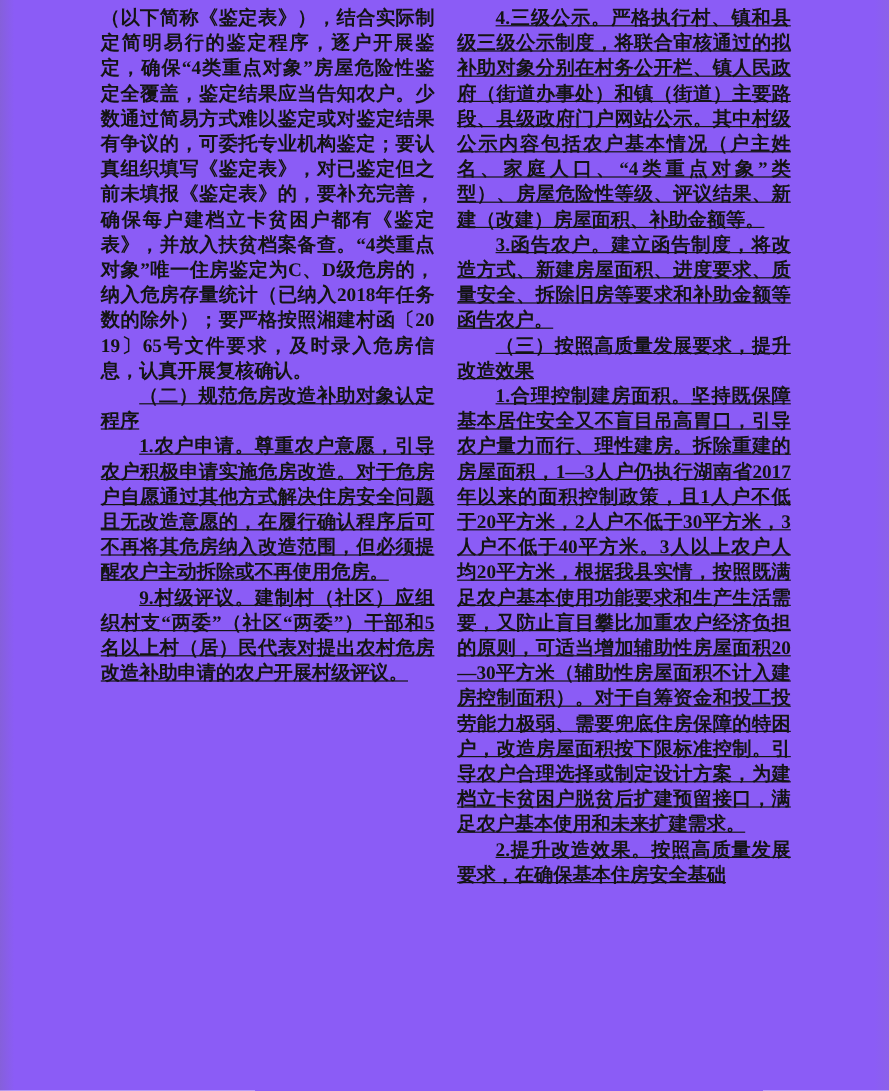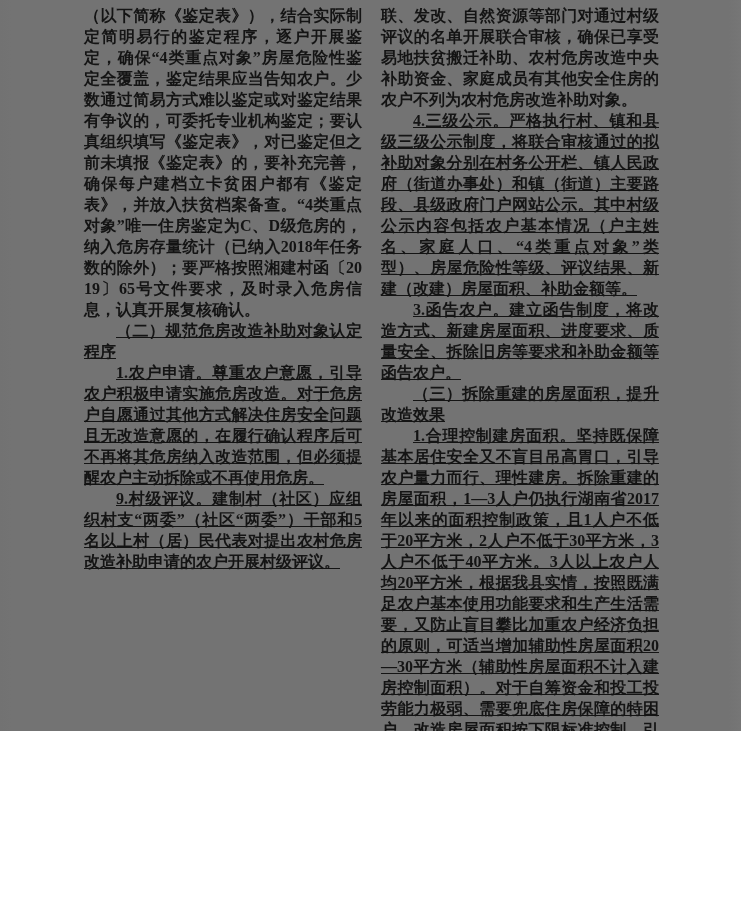--- a/index.html
+++ b/index.html
@@ -3,23 +3,23 @@
 <meta charset="utf-8">
 <style>
   html, body {
     margin: 0;
     padding: 0;
     background: #ffffff;
   }
   .page {
     position: relative;
     width: 741px;
-    height: 731px;
+    height: 909px;
     box-sizing: border-box;
-    background: #737373;
+    background: #8b5cf6;
     padding: 5px 82px 0 84px;
     display: flex;
     gap: 19px;
     overflow: hidden;
     font-family: "Liberation Serif", "DejaVu Serif", serif;
     font-weight: 600;
     color: #141414;
   }
   .column {
     flex: 1 1 0;
@@ -62,21 +62,20 @@
   <div class="scan-edge right"></div>
 
   <div class="column">
     <p class="para">（以下简称《鉴定表》），结合实际制定简明易行的鉴定程序，逐户开展鉴定，确保“4类重点对象”房屋危险性鉴定全覆盖，鉴定结果应当告知农户。少数通过简易方式难以鉴定或对鉴定结果有争议的，可委托专业机构鉴定；要认真组织填写《鉴定表》，对已鉴定但之前未填报《鉴定表》的，要补充完善，确保每户建档立卡贫困户都有《鉴定表》，并放入扶贫档案备查。“4类重点对象”唯一住房鉴定为C、D级危房的，纳入危房存量统计（已纳入2018年任务数的除外）；要严格按照湘建村函〔2019〕65号文件要求，及时录入危房信息，认真开展复核确认。</p>
     <p class="para indent">（二）规范危房改造补助对象认定程序</p>
     <p class="para indent">1.农户申请。尊重农户意愿，引导农户积极申请实施危房改造。对于危房户自愿通过其他方式解决住房安全问题且无改造意愿的，在履行确认程序后可不再将其危房纳入改造范围，但必须提醒农户主动拆除或不再使用危房。</p>
     <p class="para indent">9.村级评议。建制村（社区）应组织村支“两委”（社区“两委”）干部和5名以上村（居）民代表对提出农村危房改造补助申请的农户开展村级评议。</p>
   </div>
 
   <div class="column">
-    <p class="para">联、发改、自然资源等部门对通过村级评议的名单开展联合审核，确保已享受易地扶贫搬迁补助、农村危房改造中央补助资金、家庭成员有其他安全住房的农户不列为农村危房改造补助对象。</p>
     <p class="para indent">4.三级公示。严格执行村、镇和县级三级公示制度，将联合审核通过的拟补助对象分别在村务公开栏、镇人民政府（街道办事处）和镇（街道）主要路段、县级政府门户网站公示。其中村级公示内容包括农户基本情况（户主姓名、家庭人口、“4类重点对象”类型）、房屋危险性等级、评议结果、新建（改建）房屋面积、补助金额等。</p>
     <p class="para indent">3.函告农户。建立函告制度，将改造方式、新建房屋面积、进度要求、质量安全、拆除旧房等要求和补助金额等函告农户。</p>
-    <p class="para indent">（三）拆除重建的房屋面积，提升改造效果</p>
+    <p class="para indent">（三）按照高质量发展要求，提升改造效果</p>
     <p class="para indent">1.合理控制建房面积。坚持既保障基本居住安全又不盲目吊高胃口，引导农户量力而行、理性建房。拆除重建的房屋面积，1—3人户仍执行湖南省2017年以来的面积控制政策，且1人户不低于20平方米，2人户不低于30平方米，3人户不低于40平方米。3人以上农户人均20平方米，根据我县实情，按照既满足农户基本使用功能要求和生产生活需要，又防止盲目攀比加重农户经济负担的原则，可适当增加辅助性房屋面积20—30平方米（辅助性房屋面积不计入建房控制面积）。对于自筹资金和投工投劳能力极弱、需要兜底住房保障的特困户，改造房屋面积按下限标准控制。引导农户合理选择或制定设计方案，为建档立卡贫困户脱贫后扩建预留接口，满足农户基本使用和未来扩建需求。</p>
     <p class="para indent">2.提升改造效果。按照高质量发展要求，在确保基本住房安全基础</p>
   </div>
 
 </div>
 
 </body></html>

